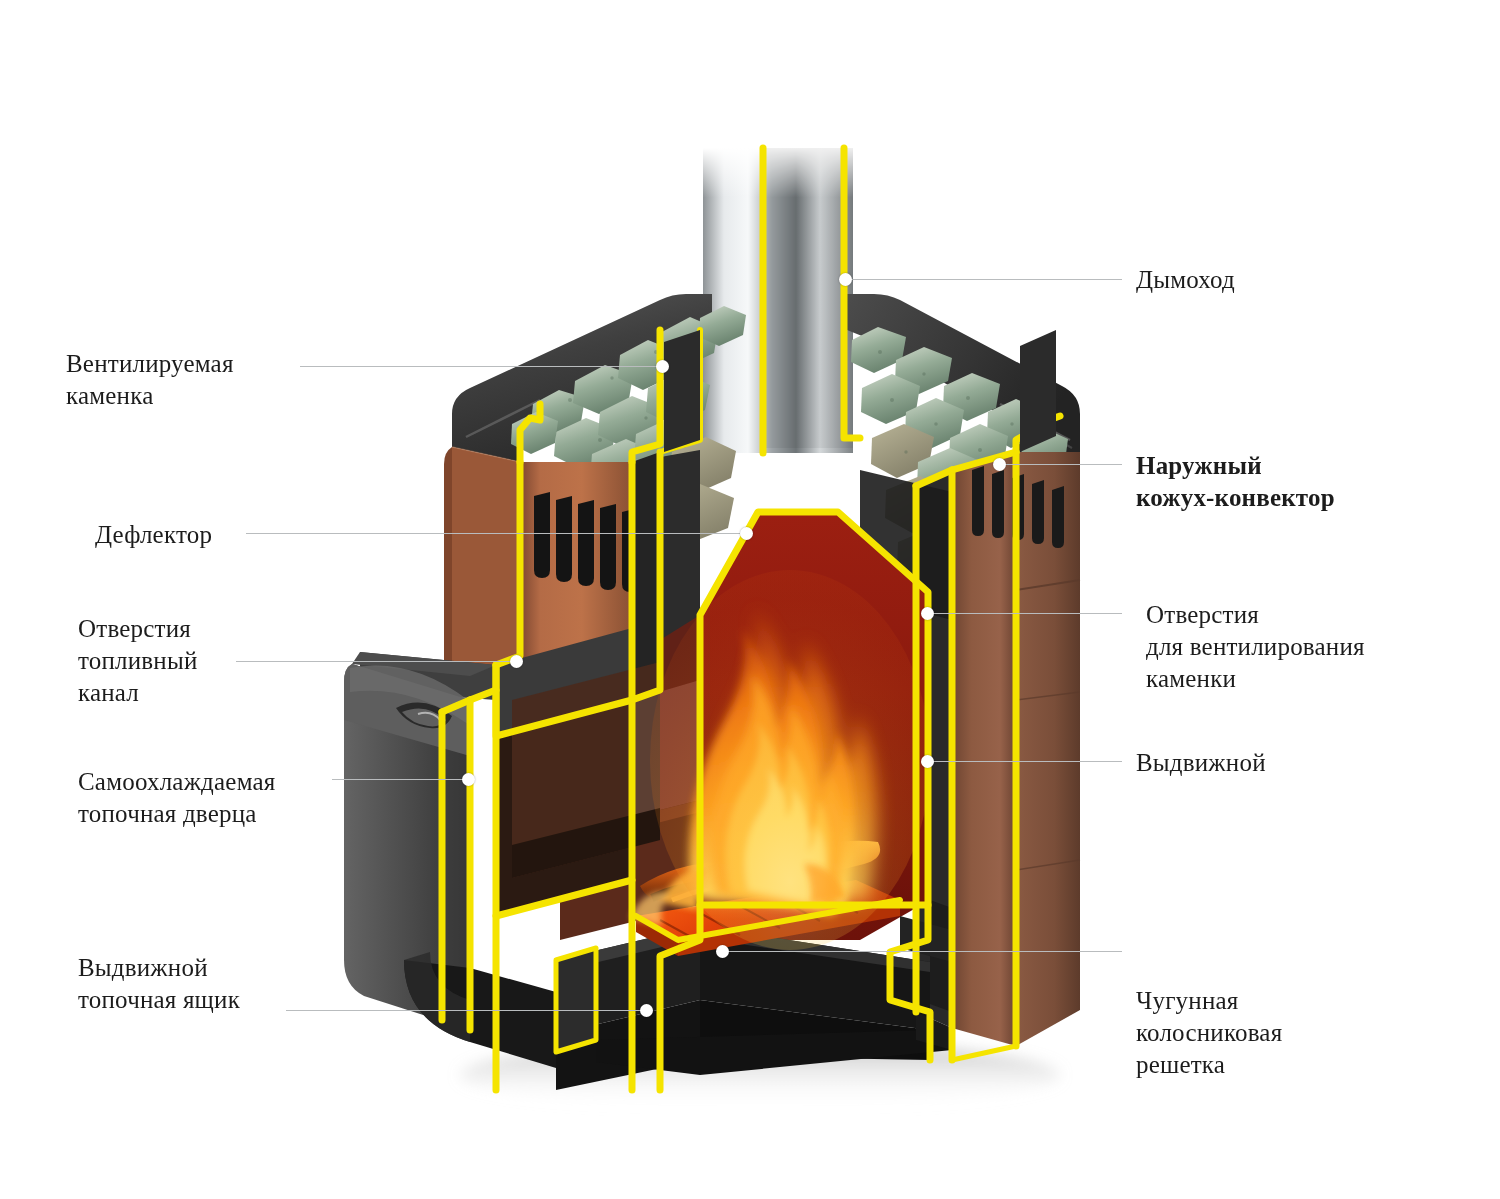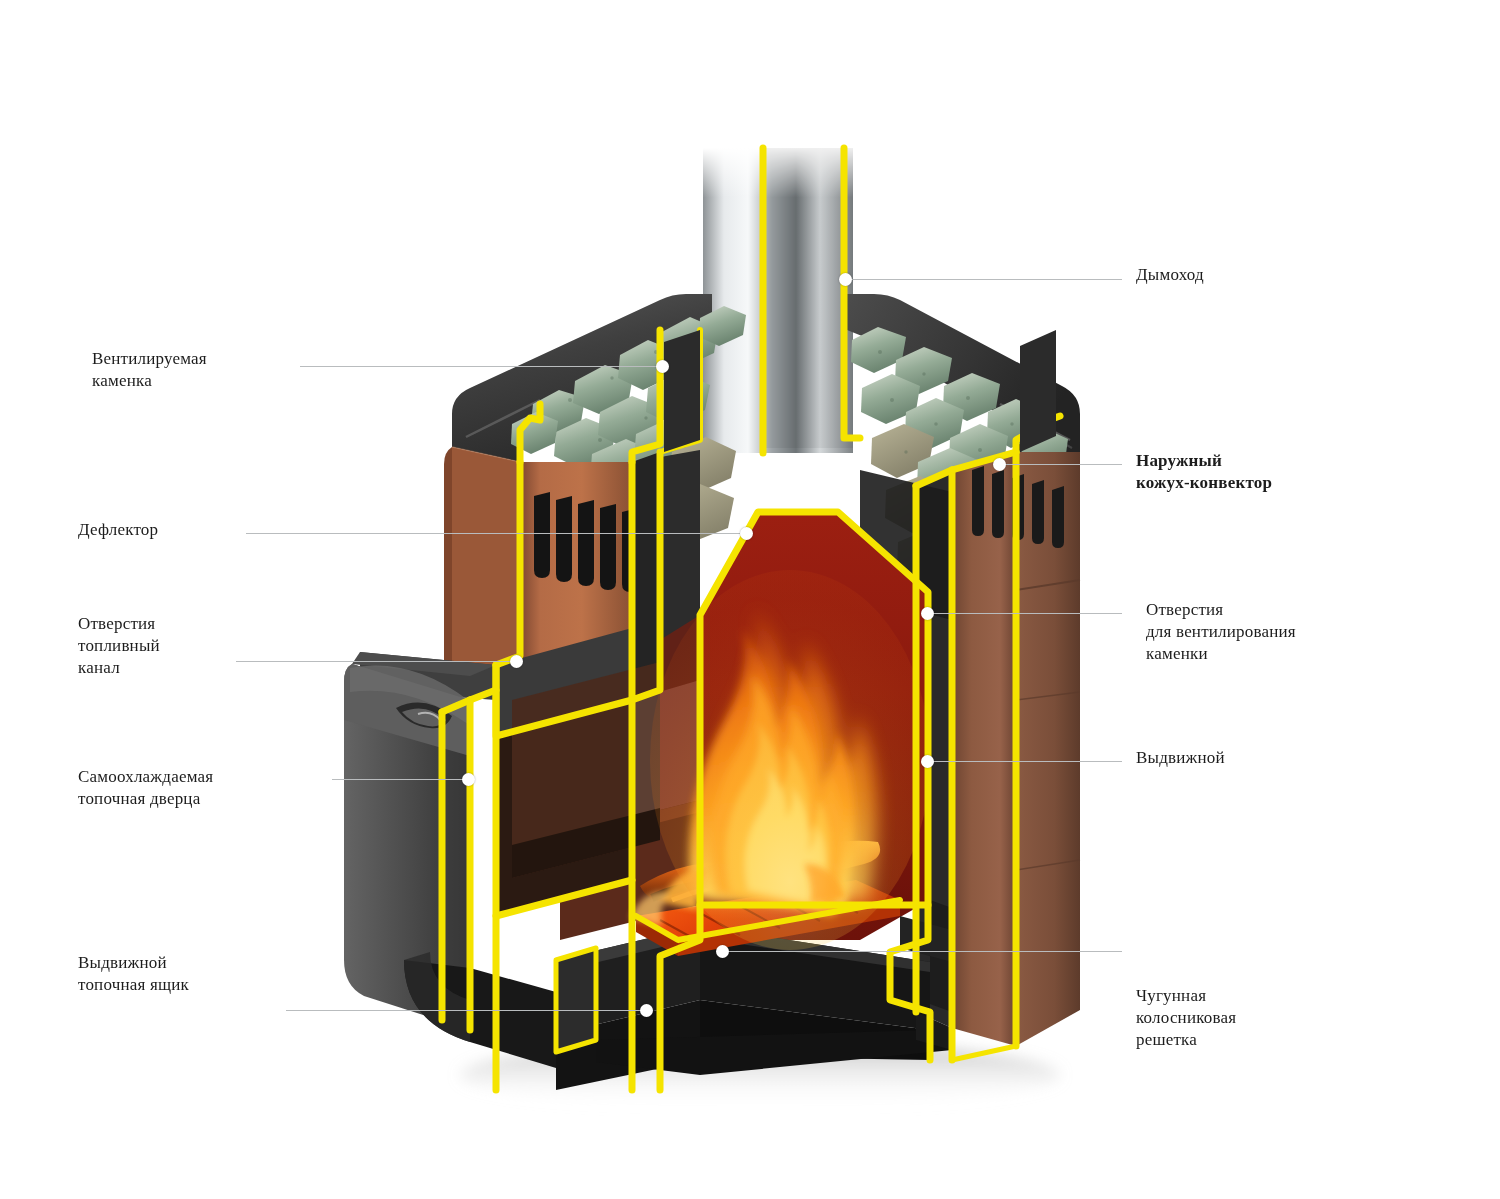--- a/index.html
+++ b/index.html
@@ -2,21 +2,21 @@
 <html><head>
 <meta charset="utf-8">
 <style>
   html,body{margin:0;padding:0;background:#ffffff;}
   body{width:1500px;height:1199px;position:relative;overflow:hidden;
        font-family:"Liberation Serif","DejaVu Serif",serif;}
 
   #stage{position:absolute;left:0;top:0;width:1500px;height:1199px;background:#fff;}
 
   
-  .label{position:absolute;color:#1c1c1c;font-size:17px;line-height:1.28;
+  .label{position:absolute;color:#1c1c1c;font-size:25px;line-height:1.28;
          letter-spacing:.2px;white-space:pre-line;font-family:"Liberation Serif","DejaVu Serif",serif;}
   .label.left{text-align:left;}
   .label.right{text-align:left;}
 
   
   .leader{position:absolute;height:1px;background:#b9bcbe;}
   .dot{position:absolute;width:13px;height:13px;border-radius:50%;
        background:#ffffff;box-shadow:0 0 2px rgba(0,0,0,.35);}
 
   svg.art{position:absolute;left:0;top:0;width:1500px;height:1199px;}
@@ -434,26 +434,26 @@
 
     <g>
       <path d="M664 452 L700 440 L700 330 L664 342 Z" fill="#2b2b2b"></path>
       <path d="M1020 452 L1056 436 L1056 330 L1020 346 Z" fill="#2b2b2b"></path>
     </g>
 
   </svg>
 
   <div>
 
-    <div class="label left" style="left:92px;top:348px;">Вентилируемая
+    <div class="label left" style="left:66px;top:348px;">Вентилируемая
 каменка</div>
     <div class="leader" style="left:300px;top:366px;width:362px;"></div>
     <div class="dot" style="left:656px;top:360px;"></div>
 
-    <div class="label left" style="left:78px;top:519px;font-family:Liberation Serif, serif;">Дефлектор</div>
+    <div class="label left" style="left:95px;top:519px;font-family:Liberation Serif, serif;">Дефлектор</div>
     <div class="leader" style="left:246px;top:533px;width:500px;"></div>
     <div class="dot" style="left:740px;top:527px;"></div>
 
     <div class="label left" style="left:78px;top:613px;">Отверстия
 топливный
 канал</div>
     <div class="leader" style="left:236px;top:661px;width:280px;"></div>
     <div class="dot" style="left:510px;top:655px;"></div>
 
     <div class="label left" style="left:78px;top:766px;">Самоохлаждаемая

